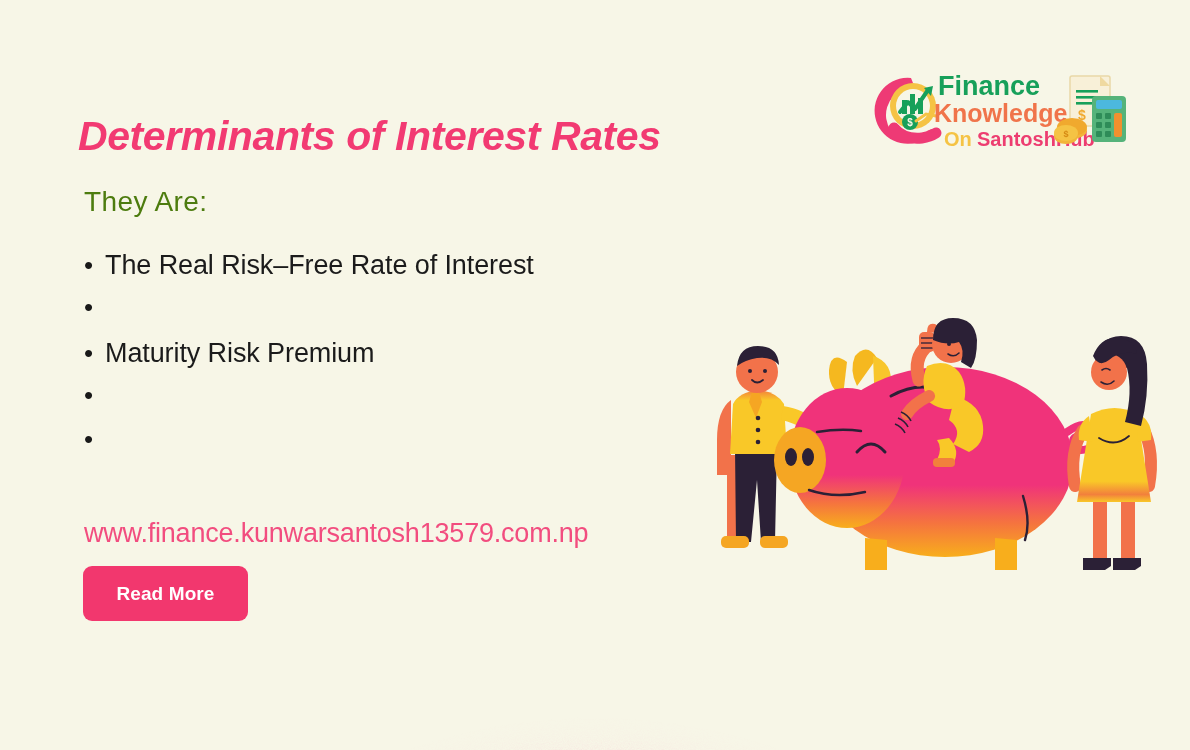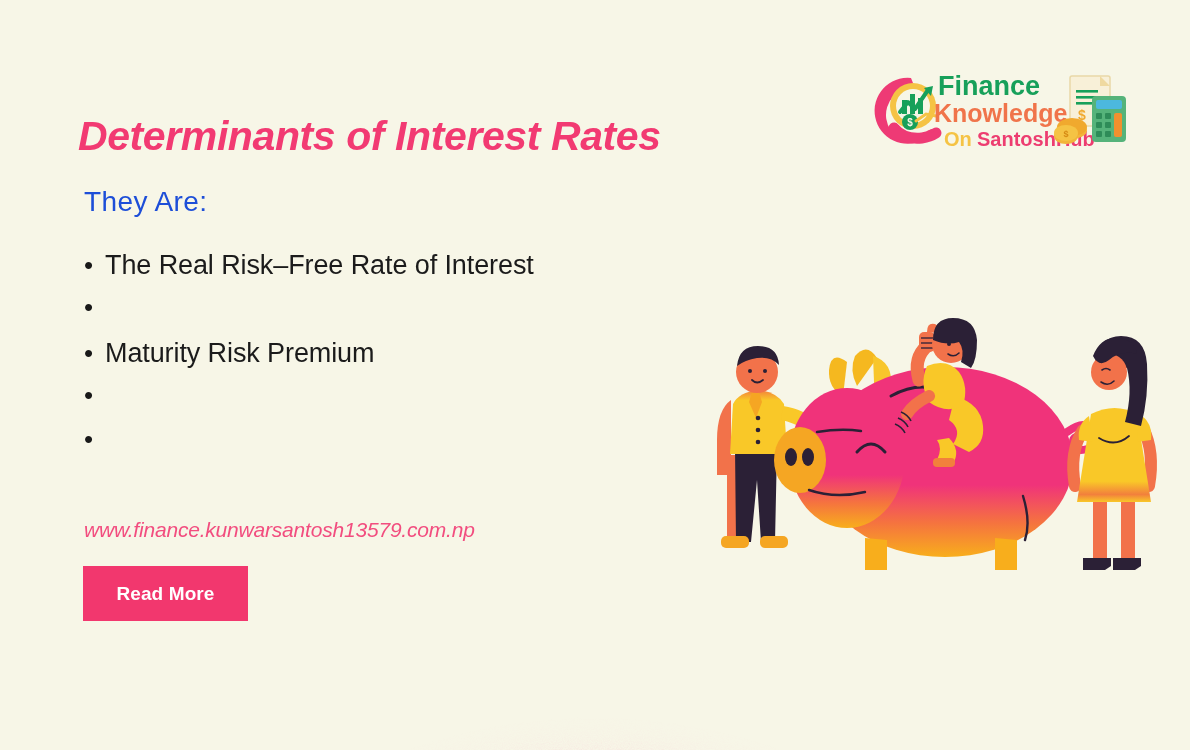--- a/index.html
+++ b/index.html
@@ -29,21 +29,21 @@
     font-size:41px; font-weight:bold;
     letter-spacing:-0.4px;
     color:#F23A72;
     font-family:"Liberation Sans", sans-serif;
     white-space:nowrap;
     font-style:italic;
   }
   .subtitle {
     position:absolute; left:84px; top:186px;
     font-size:28px; font-weight:normal;
-    color:#1d4ed8;
+    color:#4d7c0f;
     letter-spacing:0.4px;
     white-space:nowrap;
   }
 
   
   .bullets { position:absolute; left:80px; top:250px; width:640px; }
   .bullet-row {
     display:flex; align-items:baseline;
     height:44px;
   }
@@ -53,30 +53,29 @@
     text-align:left; padding-left:4px;
   }
   .bullet-text {
     font-size:27px; color:#1B1B1B;
     letter-spacing:-0.1px; white-space:nowrap;
   }
 
   
   .url {
     position:absolute; left:84px; top:518px;
-    font-size:21px; color:#F24D7F; letter-spacing:-0.2px;
+    font-size:27px; color:#F24D7F; letter-spacing:-0.2px;
     white-space:nowrap;
-    font-style:italic;
   }
 
   
   .read-more {
     position:absolute; left:83px; top:566px;
     width:165px; height:55px;
-    background:#F2376E; border:none; border-radius:0;
+    background:#F2376E; border:none; border-radius:9px;
     color:#ffffff; font-size:19px; font-weight:bold;
     letter-spacing:0.1px; cursor:pointer;
     display:flex; align-items:center; justify-content:center;
     font-family:"Liberation Sans", sans-serif;
   }
 
   
   .illus { position:absolute; left:705px; top:300px; width:485px; height:285px; }
 </style>
 </head>

